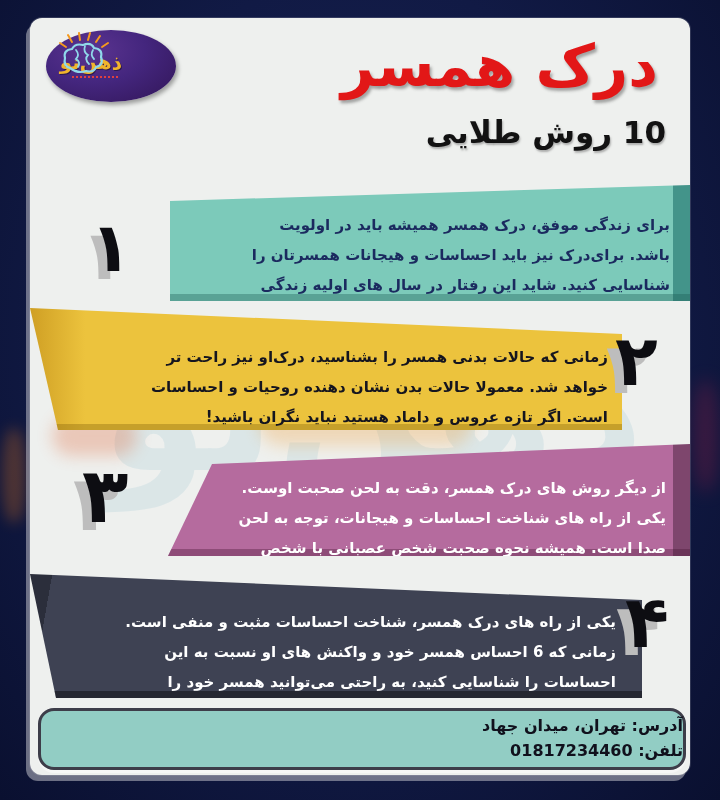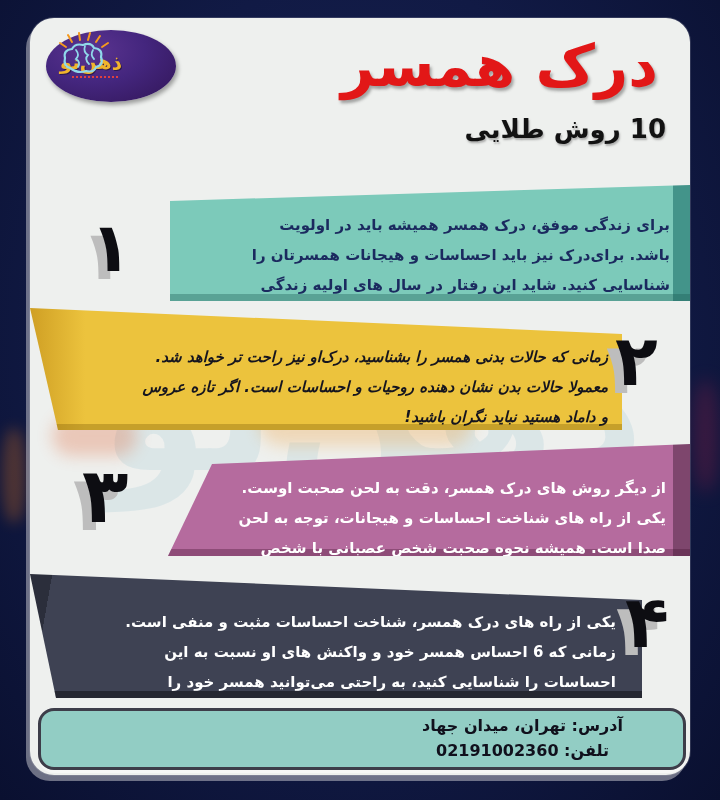--- a/index.html
+++ b/index.html
@@ -3,21 +3,21 @@
 <meta charset="utf-8">
 <style>
   html,body{margin:0;padding:0;}
   body{
     width:720px;height:800px;position:relative;overflow:hidden;
     font-family:"DejaVu Sans","Liberation Sans",sans-serif;
     background:radial-gradient(ellipse at 50% 42%, #182352 0%, #111a45 55%, #0a1030 100%);
   }
   .panel{
     position:absolute;left:30px;top:18px;width:660px;height:757px;
-    background:#eef0ee;border-radius:24px;overflow:hidden;
+    background:#eef0ee;border-radius:12px;overflow:hidden;
     box-shadow:-4px 6px 0 rgba(190,190,198,0.55), 0 0 0 1px rgba(255,255,255,0.15);
   }
   
   .logo{
     position:absolute;left:16px;top:12px;width:130px;height:72px;border-radius:50%;
     background:radial-gradient(ellipse at 35% 28%, #5b3490 0%, #44267e 45%, #311556 100%);
     box-shadow:2px 3px 4px rgba(0,0,0,0.35);
   }
   .logo-text{
     position:absolute;right:54px;top:20px;color:#f1b42c;font-weight:bold;
@@ -26,21 +26,21 @@
   .logo-url{position:absolute;right:58px;top:46px;width:46px;border-top:2px dotted #e04040;}
   .logo-brain{position:absolute;left:8px;top:2px;}
   
   .title{
     position:absolute;right:32px;top:14px;direction:rtl;
     font-size:58px;font-weight:bold;color:#e21717;
     text-shadow:2px 3px 3px rgba(70,70,70,0.45);white-space:nowrap;
   }
   .subtitle{
     position:absolute;right:24px;top:96px;direction:rtl;
-    font-size:26px;font-weight:bold;color:#121212;
+    font-size:31px;font-weight:bold;color:#121212;
     text-shadow:1px 2px 2px rgba(110,110,110,0.5);white-space:nowrap;
   }
   
   .wm-text{
     position:absolute;left:70px;top:290px;font-size:175px;font-weight:bold;
     color:#7fb6c9;opacity:0.16;white-space:nowrap;direction:rtl;z-index:1;pointer-events:none;
   }
   .wm-orange{
     position:absolute;left:228px;top:380px;width:215px;height:48px;border-radius:28px;
     background:#f0a03c;opacity:0.30;filter:blur(8px);z-index:1;
@@ -65,21 +65,20 @@
     background:linear-gradient(to right, #7ccaba 0, #7ccaba calc(100% - 17px), #43948a calc(100% - 17px));
     clip-path:polygon(0 16px, 100% 0, 100% 100%, 0 100%);
     box-shadow:inset 0 -7px 0 rgba(25,90,80,0.35);
   }
   .b1 .txt{color:#1b2a5f;padding:25px 20px 0 78px;}
   .b2{
     left:0;top:290px;width:592px;height:122px;
     background:linear-gradient(to right, #cf9f24 0, #ecc33d 55px);
     clip-path:polygon(0 0, 100% 26px, 100% 100%, 28px 100%);
     box-shadow:inset 0 -6px 0 rgba(130,95,10,0.35);
-    font-style:italic;
   }
   .b2 .txt{color:#15151f;padding:34px 14px 0 105px;}
   .b3{
     left:138px;top:426px;width:522px;height:112px;
     background:
       linear-gradient(115deg, rgba(110,55,90,0.85) 0 24px, rgba(0,0,0,0) 24px),
       linear-gradient(to right, #b56b9e 0, #b56b9e calc(100% - 17px), #7e466d calc(100% - 17px));
     clip-path:polygon(44px 20px, 100% 0, 100% 100%, 0 100%);
     box-shadow:inset 0 -7px 0 rgba(70,20,50,0.35);
   }
@@ -100,21 +99,21 @@
   .n2{left:585px;top:308px;font-size:70px;}
   .n3{left:52px;top:440px;font-size:76px;}
   .n4{left:595px;top:568px;font-size:72px;}
   
   .footer{
     position:absolute;left:8px;top:690px;width:642px;height:56px;z-index:2;
     background:#92cdc4;border:3px solid #3d3d49;border-radius:16px;
     display:flex;direction:rtl;align-items:center;
     box-shadow:0 3px 0 rgba(255,255,255,0.45);
   }
-  .footer .col{width:50%;text-align:center;direction:rtl;
+  .footer .col{width:50%;direction:rtl;
     font-size:16px;font-weight:bold;color:#10101c;line-height:1.55;}
 </style>
 </head>
 <body>
 
 <div>
   <div class="glow-left"></div>
   <div class="glow-right"></div>
 
   <div class="panel">
@@ -159,18 +158,18 @@
     <div class="num n3">۳</div>
 
     <div class="banner b4">
       <div class="txt">یکی از راه های درک همسر، شناخت احساسات مثبت و منفی است. زمانی که 6 احساس همسر خود و واکنش های او نسبت به این احساسات را شناسایی کنید، به راحتی می‌توانید همسر خود را درک‌کنید.</div>
     </div>
     <div class="num n4">۴</div>
 
     <div class="footer">
       <div class="col">
         <div>آدرس: تهران، میدان جهاد</div>
-        <div>تلفن: 02191002360</div>
+        <div>تلفن: 01817234460</div>
       </div>
     </div>
 
   </div>
 </div>
 
 </body></html>

